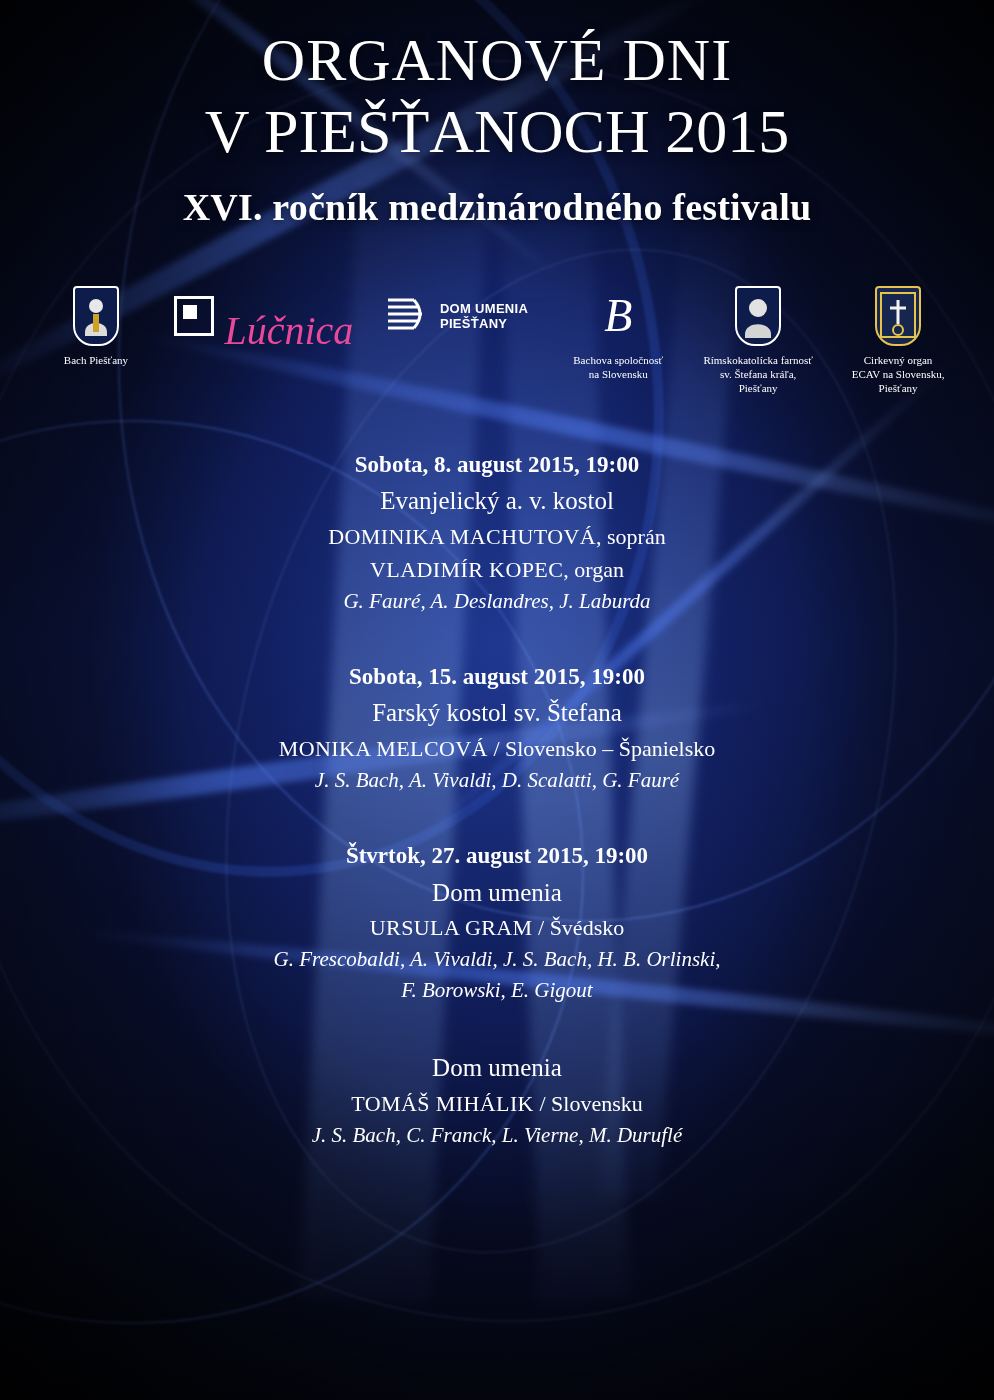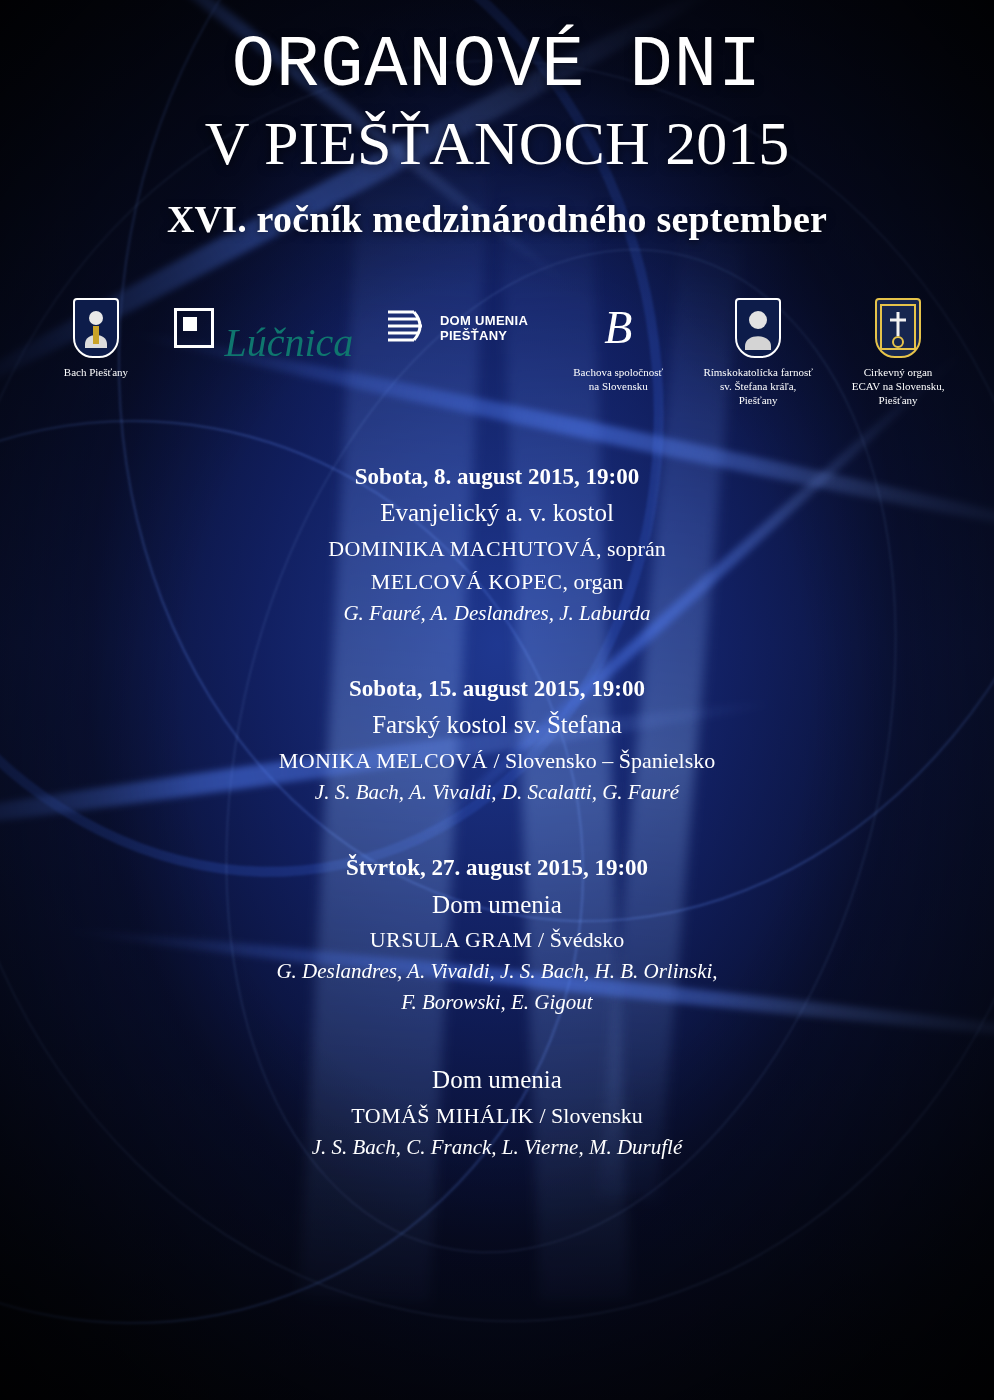--- a/index.html
+++ b/index.html
@@ -68,22 +68,22 @@
     z-index: 5;
     width: 100%;
     height: 100%;
   }
 
   .titles {
     text-align: center;
     padding-top: 30px;
   }
   .title-main {
-    font-family: Liberation Mono, monospace;
-    font-size: 72px;
+    font-family: Liberation Serif, serif;
+    font-size: 60px;
     letter-spacing: 1px;
     line-height: 1.0;
     font-weight: 400;
     text-shadow: 0 2px 10px rgba(0,0,0,0.6);
   }
   .title-sub {
     font-family: "Liberation Serif", serif;
     font-size: 62px;
     line-height: 1.15;
     margin-top: 6px;
@@ -122,21 +122,21 @@
     font-family: "Liberation Serif", serif;
     font-size: 11px;
     line-height: 1.25;
     margin-top: 6px;
     white-space: pre-line;
   }
   .wordmark {
     font-family: "Liberation Serif", serif;
     font-style: italic;
     font-size: 40px;
-    color: #0f766e;
+    color: #ec4899;
     line-height: 1;
     margin-top: 29px;
   }
   .domumenia-txt {
     font-family: "Liberation Sans", sans-serif;
     font-size: 13px;
     font-weight: 700;
     line-height: 1.2;
     text-align: left;
     letter-spacing: 0.3px;
@@ -219,21 +219,21 @@
     <div class="streak" style="left:300px; top:600px; width:760px; height:12px; transform:rotate(-42deg);"></div>
 
     <div class="vignette"></div>
   </div>
 
   <div class="content">
 
     <div class="titles">
       <div class="title-main">ORGANOVÉ DNI</div>
       <div class="title-sub">V PIEŠŤANOCH 2015</div>
-      <div class="title-third">XVI. ročník medzinárodného september</div>
+      <div class="title-third">XVI. ročník medzinárodného festivalu</div>
     </div>
 
     <div class="logos">
 
       <div class="logo">
         <div class="mark">
           <div class="crest">
             <svg width="42" height="56" viewBox="0 0 42 56">
               <circle cx="21" cy="18" r="7" fill="#e8e8e8"></circle>
               <path d="M10 44 C10 32 32 32 32 44 L32 48 L10 48 Z" fill="#dcdcdc"></path>
@@ -314,36 +314,36 @@
       </div>
 
     </div>
 
     <div class="concerts">
 
       <div class="concert">
         <div class="c-date">Sobota, 8. august 2015, 19:00</div>
         <div class="c-venue">Evanjelický a. v. kostol</div>
         <div class="c-perf"><b>DOMINIKA MACHUTOVÁ</b><span>, soprán</span></div>
-        <div class="c-perf"><b>MELCOVÁ KOPEC</b><span>, organ</span></div>
+        <div class="c-perf"><b>VLADIMÍR KOPEC</b><span>, organ</span></div>
         <div class="c-prog">G. Fauré, A. Deslandres, J. Laburda</div>
       </div>
 
       <div class="concert">
         <div class="c-date">Sobota, 15. august 2015, 19:00</div>
         <div class="c-venue">Farský kostol sv. Štefana</div>
         <div class="c-perf"><b>MONIKA MELCOVÁ</b><span> / Slovensko – Španielsko</span></div>
         <div class="c-prog">J. S. Bach, A. Vivaldi, D. Scalatti, G. Fauré</div>
       </div>
 
       <div class="concert">
         <div class="c-date">Štvrtok,  27. august 2015, 19:00</div>
         <div class="c-venue">Dom umenia</div>
         <div class="c-perf"><b>URSULA GRAM</b><span> / Švédsko</span></div>
-        <div class="c-prog">G. Deslandres, A. Vivaldi, J. S. Bach, H. B. Orlinski,</div>
+        <div class="c-prog">G. Frescobaldi, A. Vivaldi, J. S. Bach, H. B. Orlinski,</div>
         <div class="c-prog">F. Borowski, E. Gigout</div>
       </div>
 
       <div class="concert">
         <div class="c-venue">Dom umenia</div>
         <div class="c-perf"><b>TOMÁŠ MIHÁLIK</b><span> / Slovensku</span></div>
         <div class="c-prog">J. S. Bach, C. Franck, L. Vierne, M. Duruflé</div>
       </div>
 
     </div>

